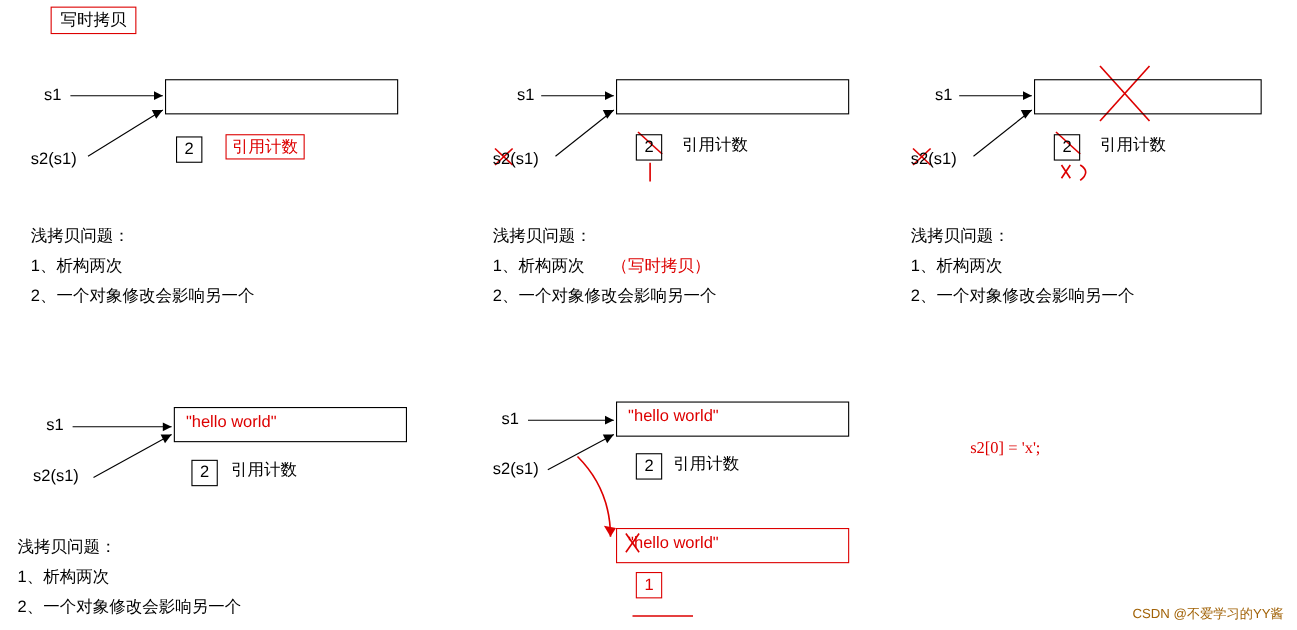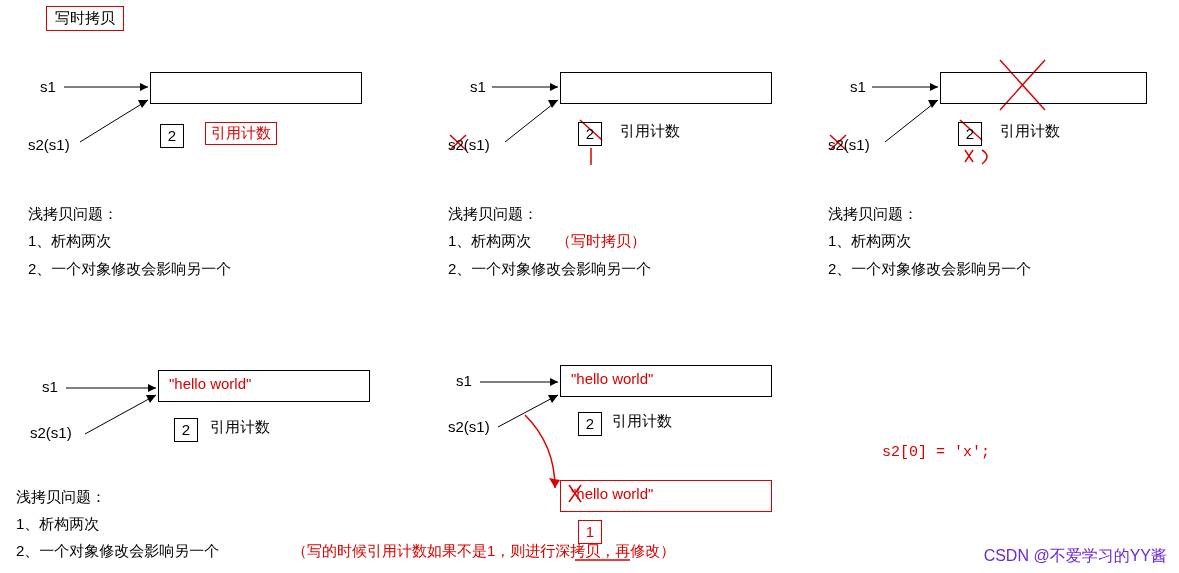--- a/index.html
+++ b/index.html
@@ -9,21 +9,21 @@
   .red{color:#d00}
   .black-box{position:absolute;border:1px solid #000}
   .red-box{position:absolute;border:1px solid #d00}
   .count-box{position:absolute;border:1px solid #000;width:22px;height:22px;text-align:center;line-height:22px}
   .count-red{position:absolute;border:1px solid #d00;width:22px;height:22px;text-align:center;line-height:22px;color:#d00}
   .label-box{position:absolute;border:1px solid #d00;padding:1px 5px;color:#d00}
   svg{position:absolute;top:0;left:0;overflow:visible;pointer-events:none}
   .arrow-bk{stroke:#000;stroke-width:1;fill:none}
   .arrow-head-bk{fill:#000}
   .red-stroke{stroke:#d00;stroke-width:1.5;fill:none}
-  .watermark{position:absolute;right:12px;bottom:6px;color:#6d28d9;font-size:16px}
+  .watermark{position:absolute;right:12px;bottom:6px;color:#a16207;font-size:12px}
 </style>
 </head>
 <body>
 
 <div class="page">
 
 <div class="title-box" style="left:46px;top:6px">
   <span>写时拷贝</span>
 </div>
 
@@ -128,19 +128,18 @@
   <span class="red" style="position:absolute;left:10px;top:4px">"hello world"</span>
 </div>
 <div class="count-box" style="left:578px;top:412px">2</div>
 <div class="t" style="left:612px;top:412px">引用计数</div>
 
 <div class="red-box" style="left:560px;top:480px;width:210px;height:30px">
   <span class="red" style="position:absolute;left:10px;top:4px">"hello world"</span>
 </div>
 <div class="count-red" style="left:578px;top:520px">1</div>
 
-<div class="t red" style="left:292px;top:542px">（写的时候引用计数如果不是1，则进行深拷贝，再修改）</div>
 
-<div class="t red" style="left:882px;top:444px;font-family:Liberation Mono, monospace">s2[0] = 'x';</div>
+<div class="t red" style="left:882px;top:400px;font-family:Liberation Serif, serif">s2[0] = 'x';</div>
 
 <div class="watermark">CSDN @不爱学习的YY酱</div>
 
 </div>
 
 </body></html>

